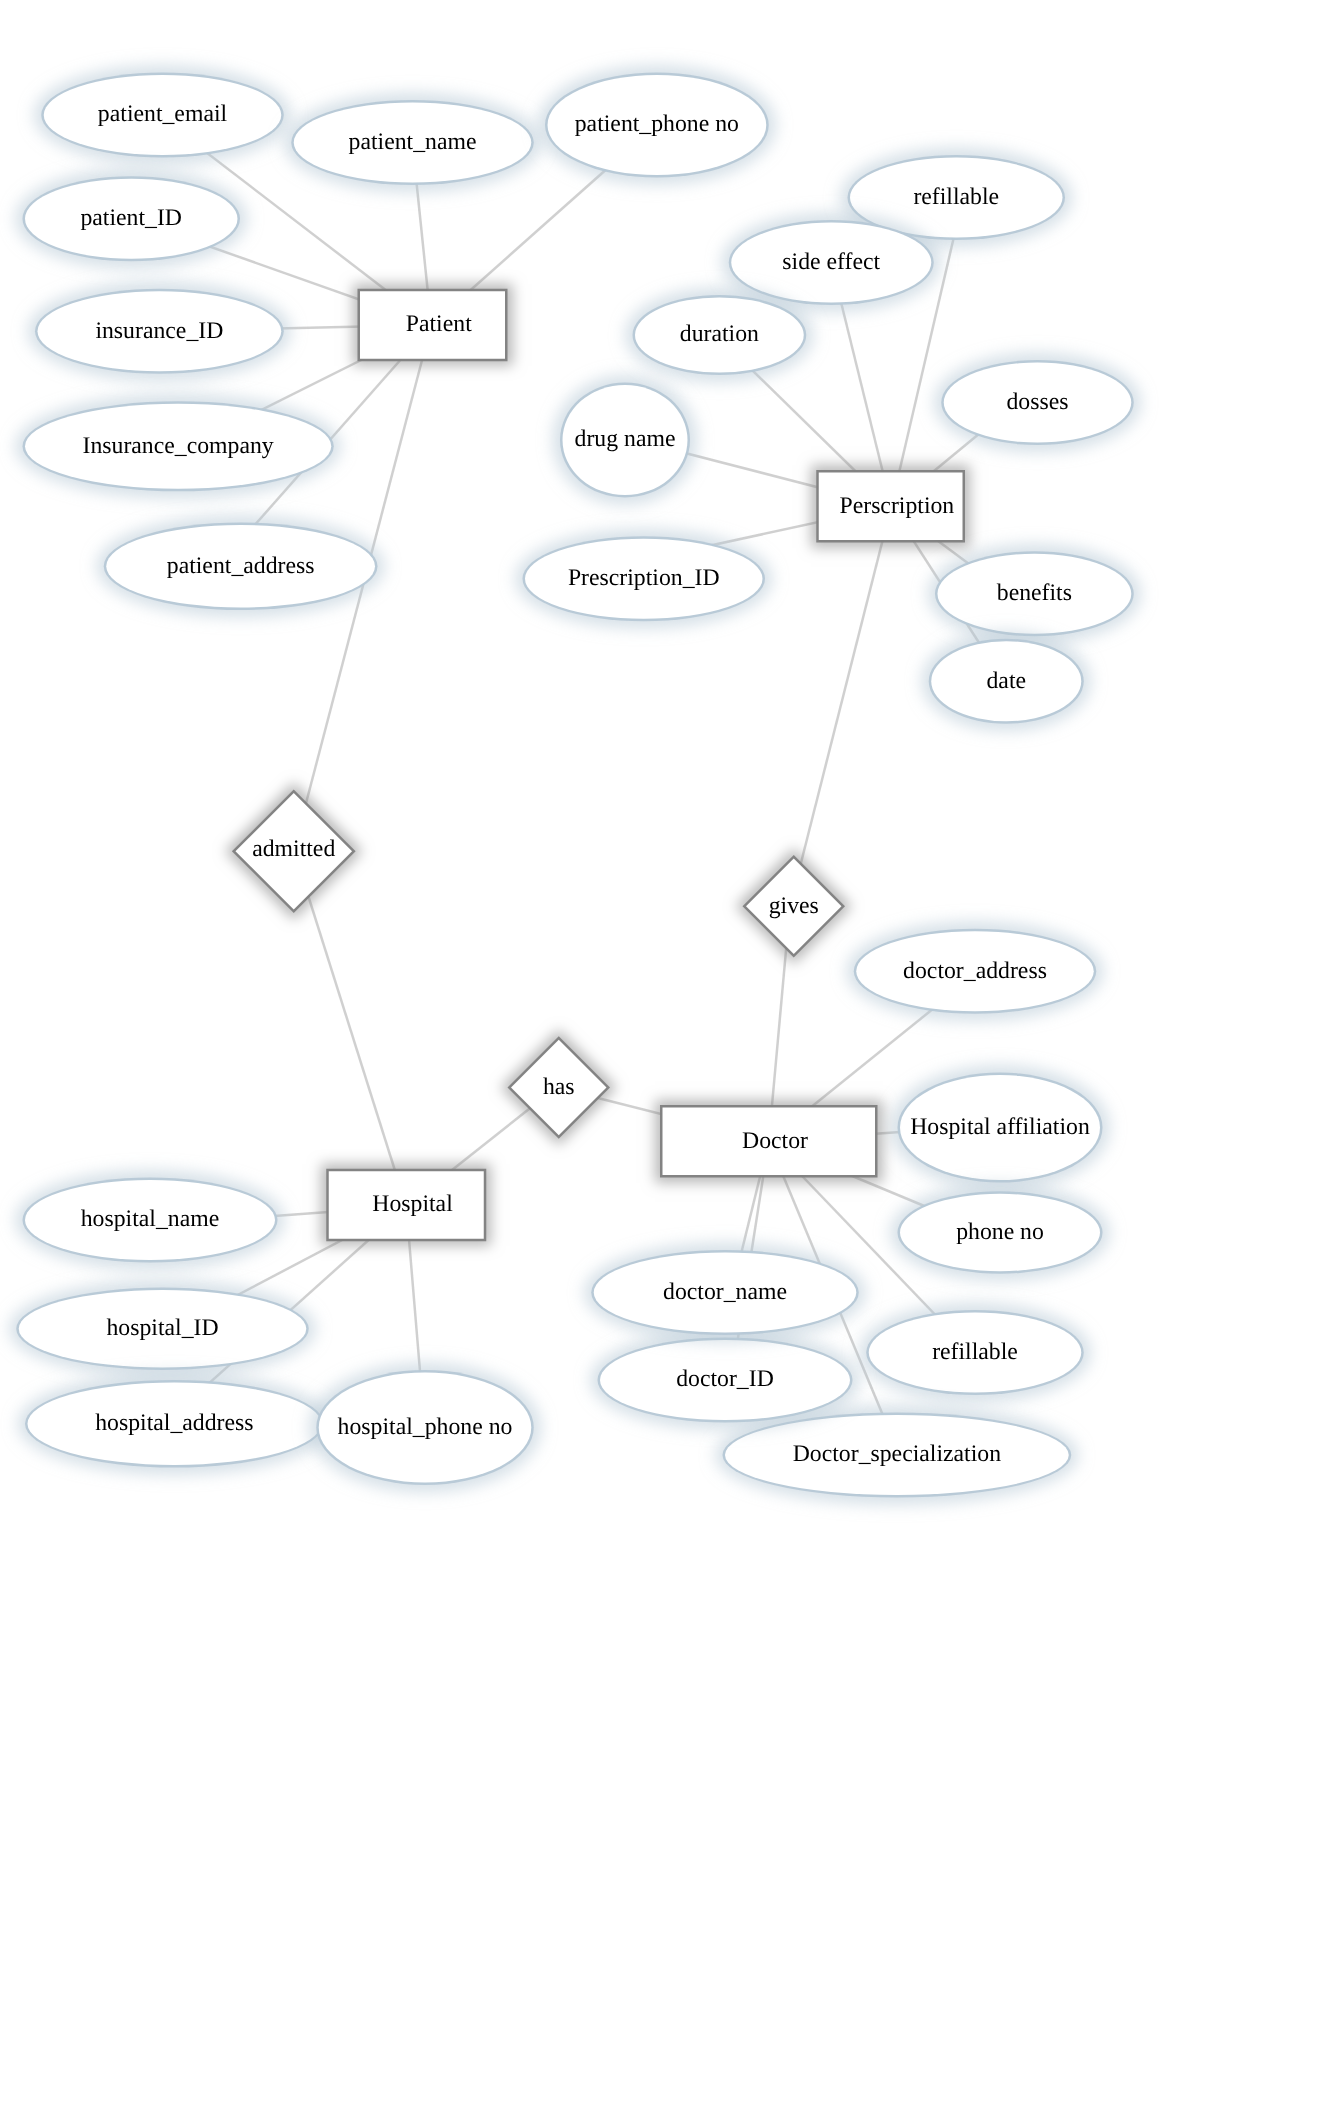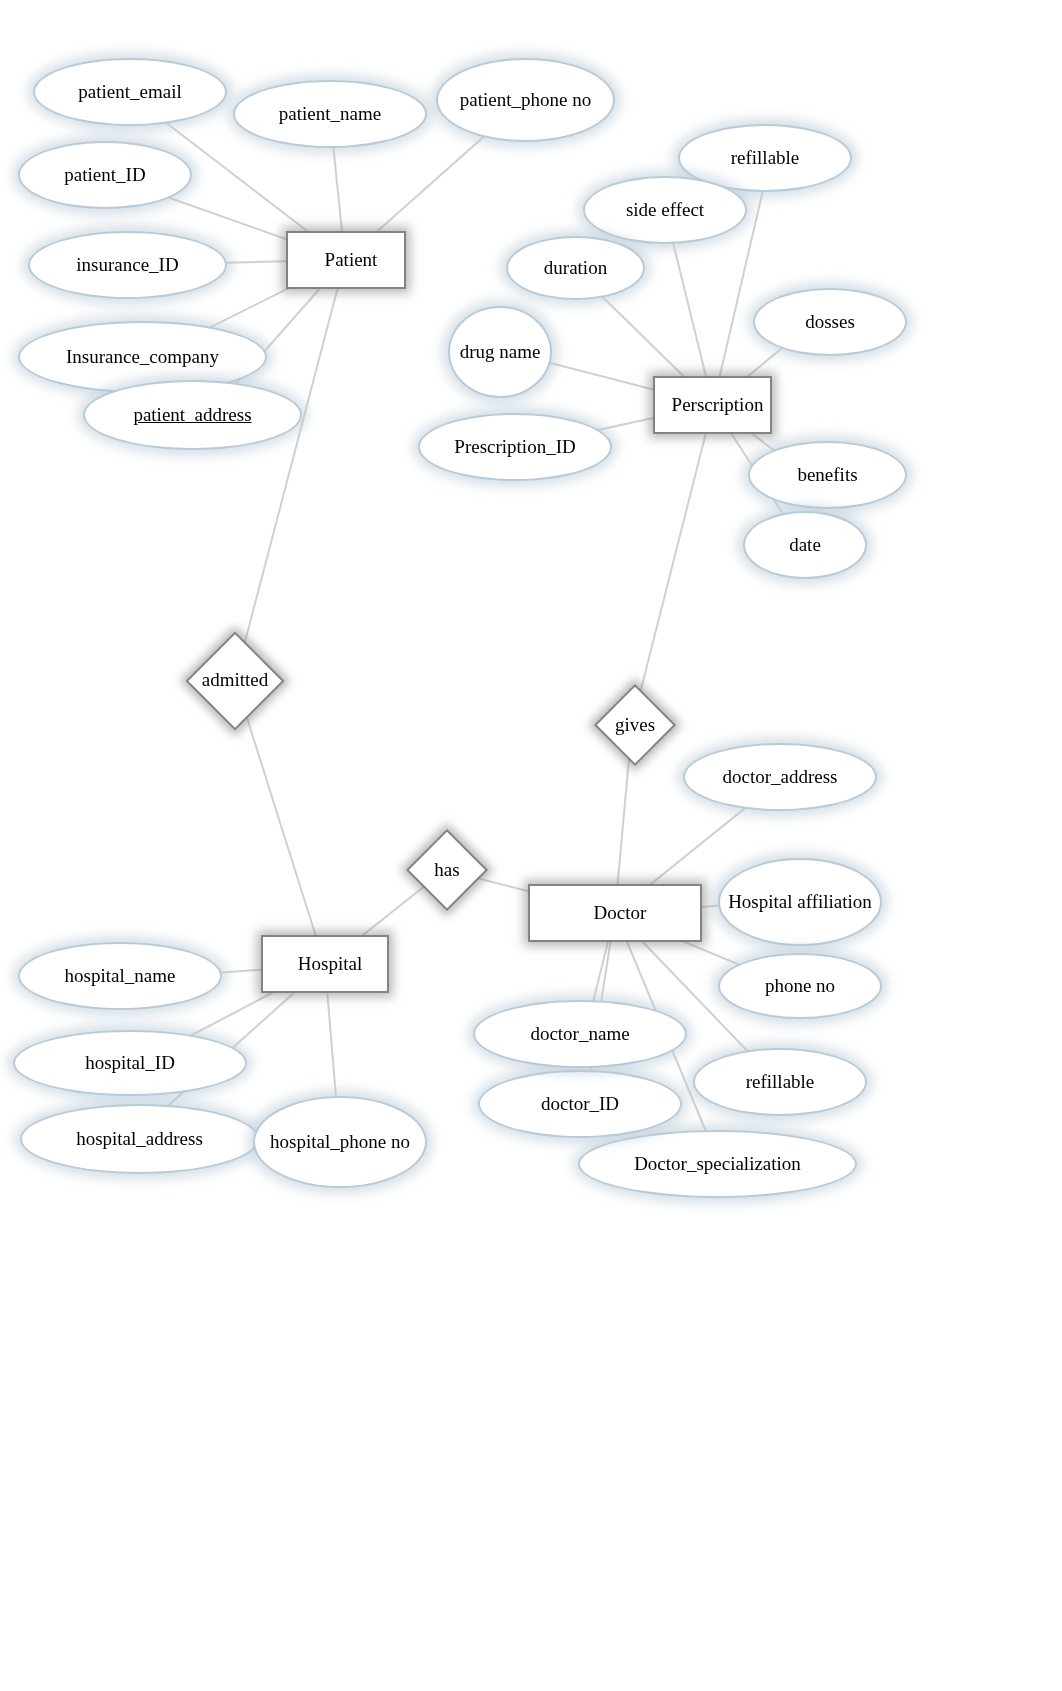--- a/index.html
+++ b/index.html
@@ -120,33 +120,33 @@
 <div class="node attr layer" style="left:235px; top:82px; width:190px; height:64px;">patient_name</div>
 
 <div class="node attr layer" style="left:438px; top:60px; width:175px; height:80px;">patient_phone no</div>
 
 <div class="node attr layer" style="left:20px; top:143px; width:170px; height:64px;">patient_ID</div>
 
 <div class="node attr layer" style="left:30px; top:233px; width:195px; height:64px;">insurance_ID</div>
 
 <div class="node attr layer" style="left:20px; top:323px; width:245px; height:68px;">Insurance_company</div>
 
-<div class="node attr layer" style="left:85px; top:382px; width:215px; height:66px;text-decoration:underline;">patient_address</div>
+<div class="node attr layer" style="left:85px; top:420px; width:215px; height:66px;">patient_address</div>
 
 <div class="node entity layer" style="left:288px; top:233px; width:116px; height:54px;">Patient</div>
 
 <div class="node attr layer" style="left:680px; top:126px; width:170px; height:64px;">refillable</div>
 
 <div class="node attr layer" style="left:585px; top:178px; width:160px; height:64px;">side effect</div>
 
 <div class="node attr layer" style="left:508px; top:238px; width:135px; height:60px;">duration</div>
 
 <div class="node attr layer" style="left:450px; top:308px; width:100px; height:88px;">drug name</div>
 
-<div class="node attr layer" style="left:420px; top:415px; width:190px; height:64px;">Prescription_ID</div>
+<div class="node attr layer" style="left:420px; top:431px; width:190px; height:64px;">Prescription_ID</div>
 
 <div class="node attr layer" style="left:755px; top:290px; width:150px; height:64px;">dosses</div>
 
 <div class="node attr layer" style="left:750px; top:443px; width:155px; height:64px;">benefits</div>
 
 <div class="node attr layer" style="left:745px; top:513px; width:120px; height:64px;">date</div>
 
 <div class="node entity layer" style="left:655px; top:378px; width:115px; height:54px;">Perscription</div>
 
 <div class="node attr layer" style="left:20px; top:944px; width:200px; height:64px;">hospital_name</div>

